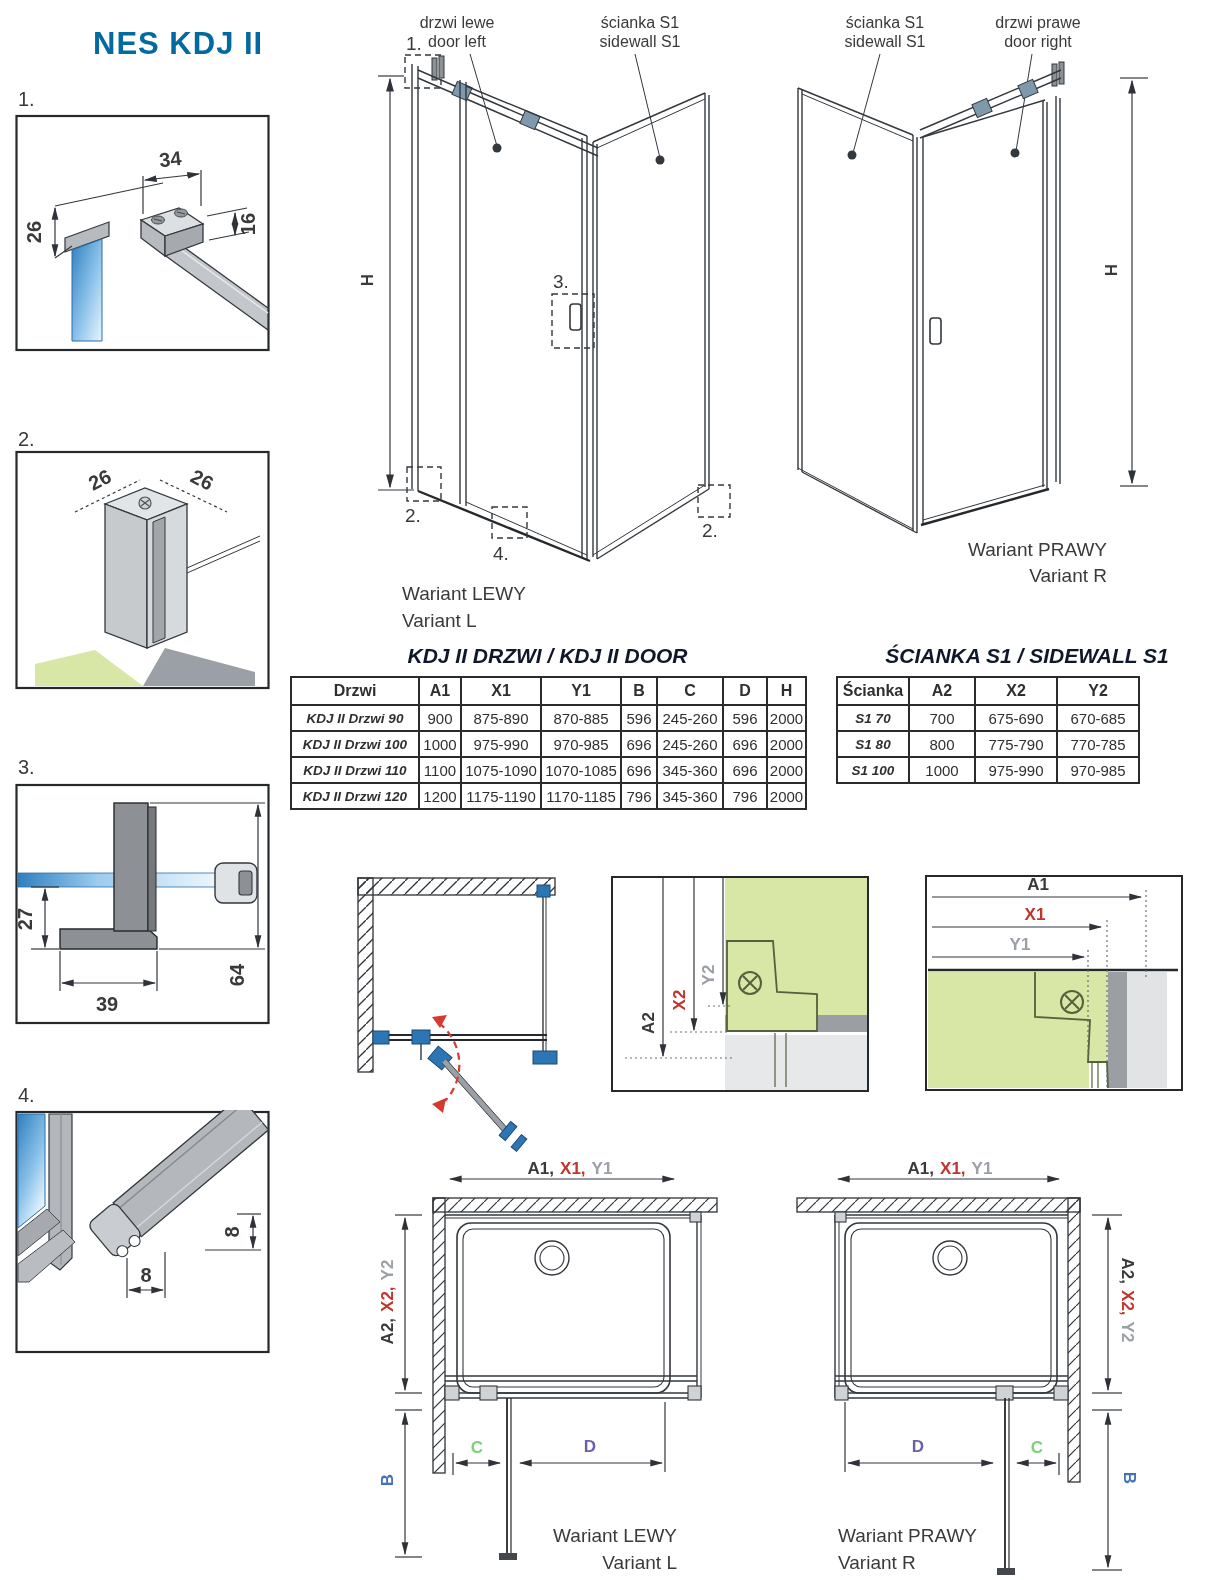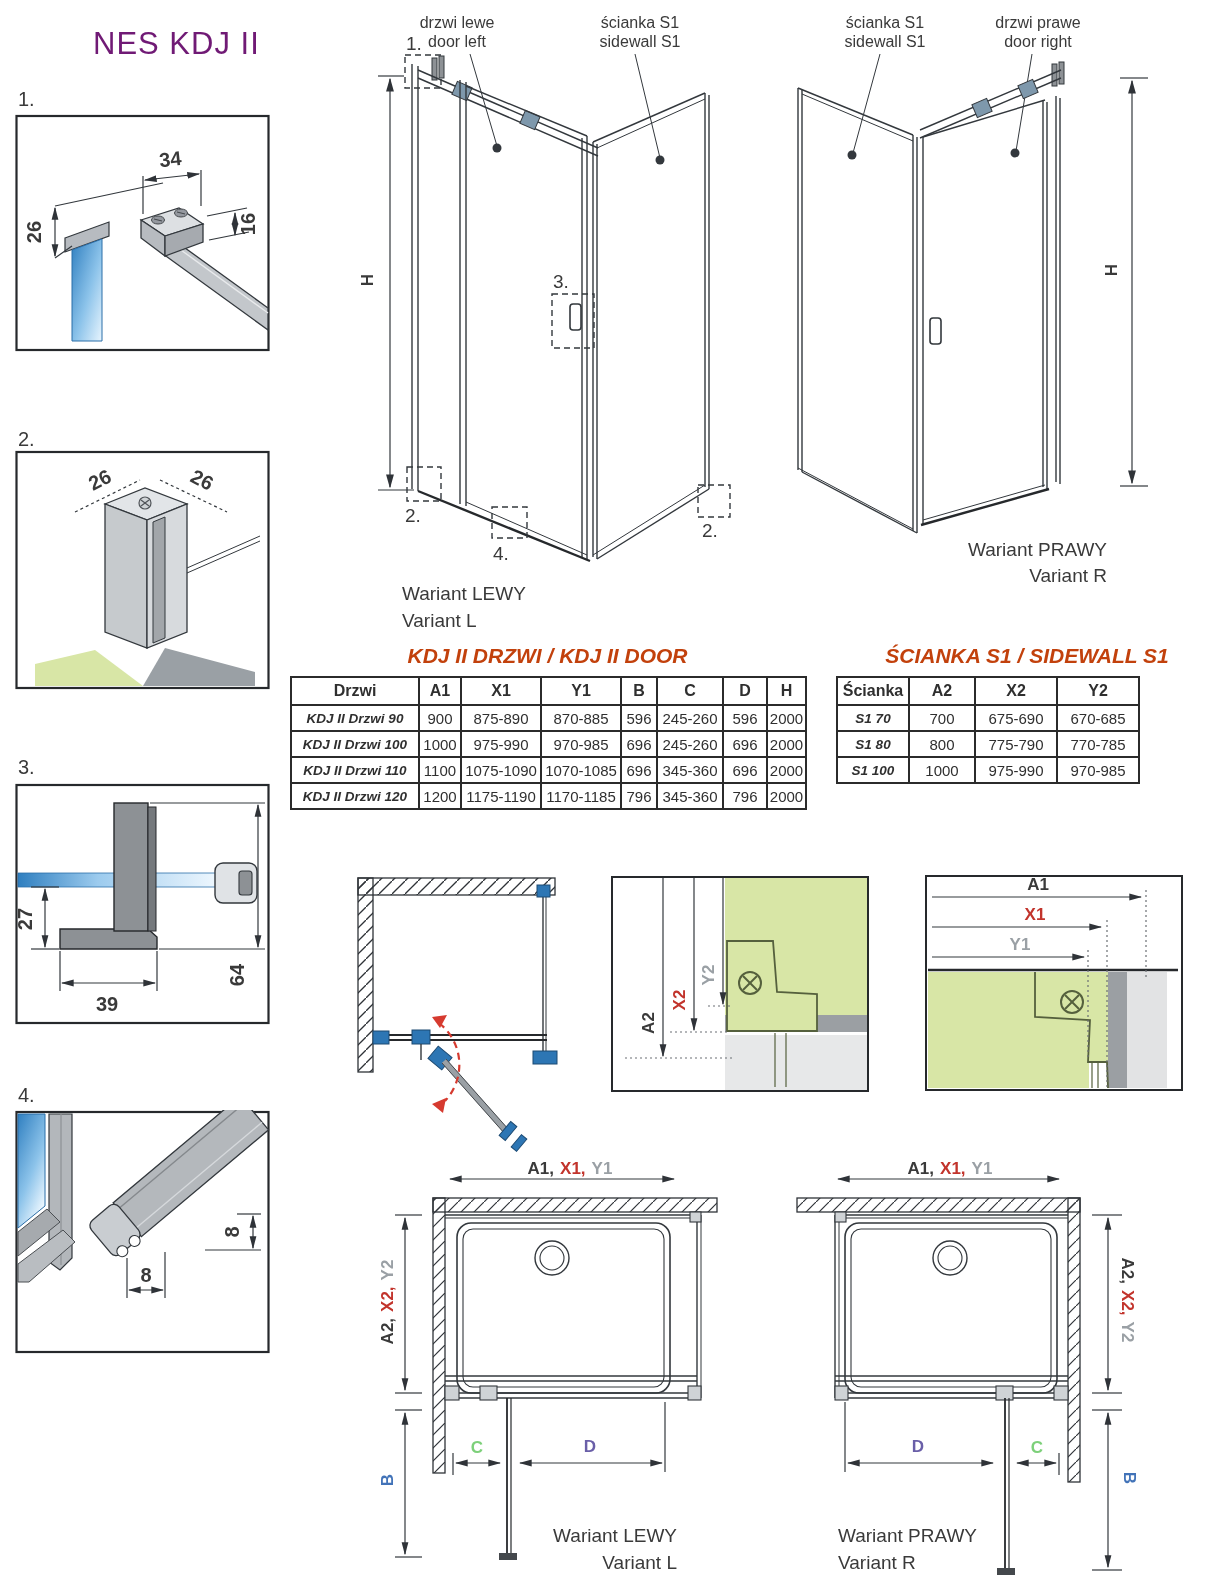--- a/index.html
+++ b/index.html
@@ -1,21 +1,21 @@
 <!DOCTYPE html>
 <html><head>
 <meta charset="utf-8">
 <style>
   html,body{margin:0;padding:0;background:#fff;}
   .canvas{position:relative;width:1208px;height:1580px;background:#fff;
           font-family:"Liberation Sans",sans-serif;color:#2f2f2f;overflow:hidden;}
   .abs{position:absolute;}
-  .page-title{font-size:31px;font-weight:normal;color:#701a75;letter-spacing:1px;}
+  .page-title{font-size:31px;font-weight:bold;color:#0369a1;letter-spacing:1px;}
   .det-num{font-size:20px;color:#3a3a3a;font-weight:500;}
-  .tbl-title{font-weight:bold;font-style:italic;font-size:21px;text-align:center;color:#c2410c;white-space:nowrap;}
+  .tbl-title{font-weight:bold;font-style:italic;font-size:21px;text-align:center;color:#0f172a;white-space:nowrap;}
   table.spec{border-collapse:collapse;table-layout:fixed;}
   table.spec th,table.spec td{border:2px solid #2b2b2b;text-align:center;padding:0;
       font-size:15px;height:24px;white-space:nowrap;overflow:hidden;color:#2f2f2f;}
   table.spec th{font-size:16px;font-weight:bold;height:26px;}
   table.spec td.rowname{font-weight:bold;font-style:italic;font-size:13.5px;}
   .t-red{color:#c2342c;}.t-gray{color:#9aa0a5;}.t-blue{color:#4273b8;}
   .t-green{color:#7dd07a;}.t-purple{color:#6a5fa8;}
   svg{display:block;}
   svg text{font-family:"Liberation Sans",sans-serif;fill:#3a3a3a;}
   .dimtxt{font-size:20px;font-weight:600;}

